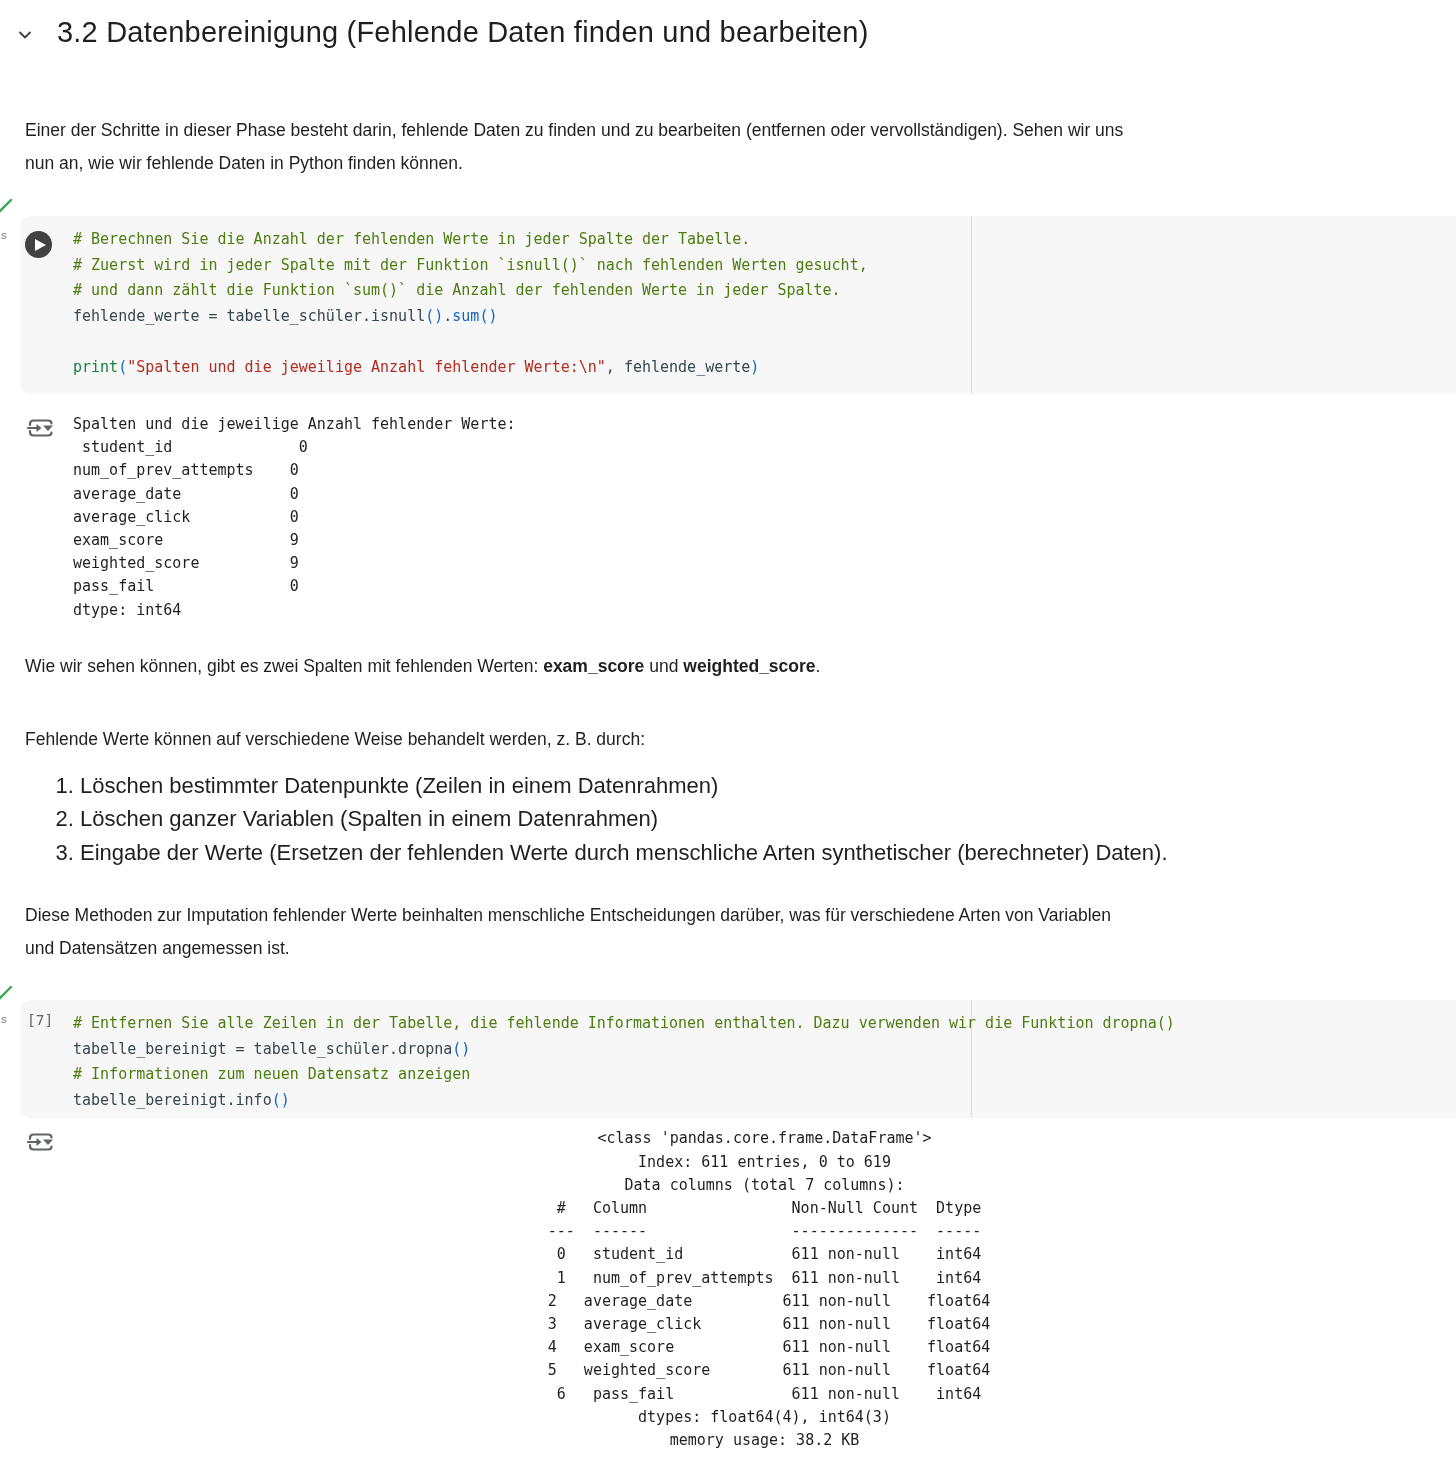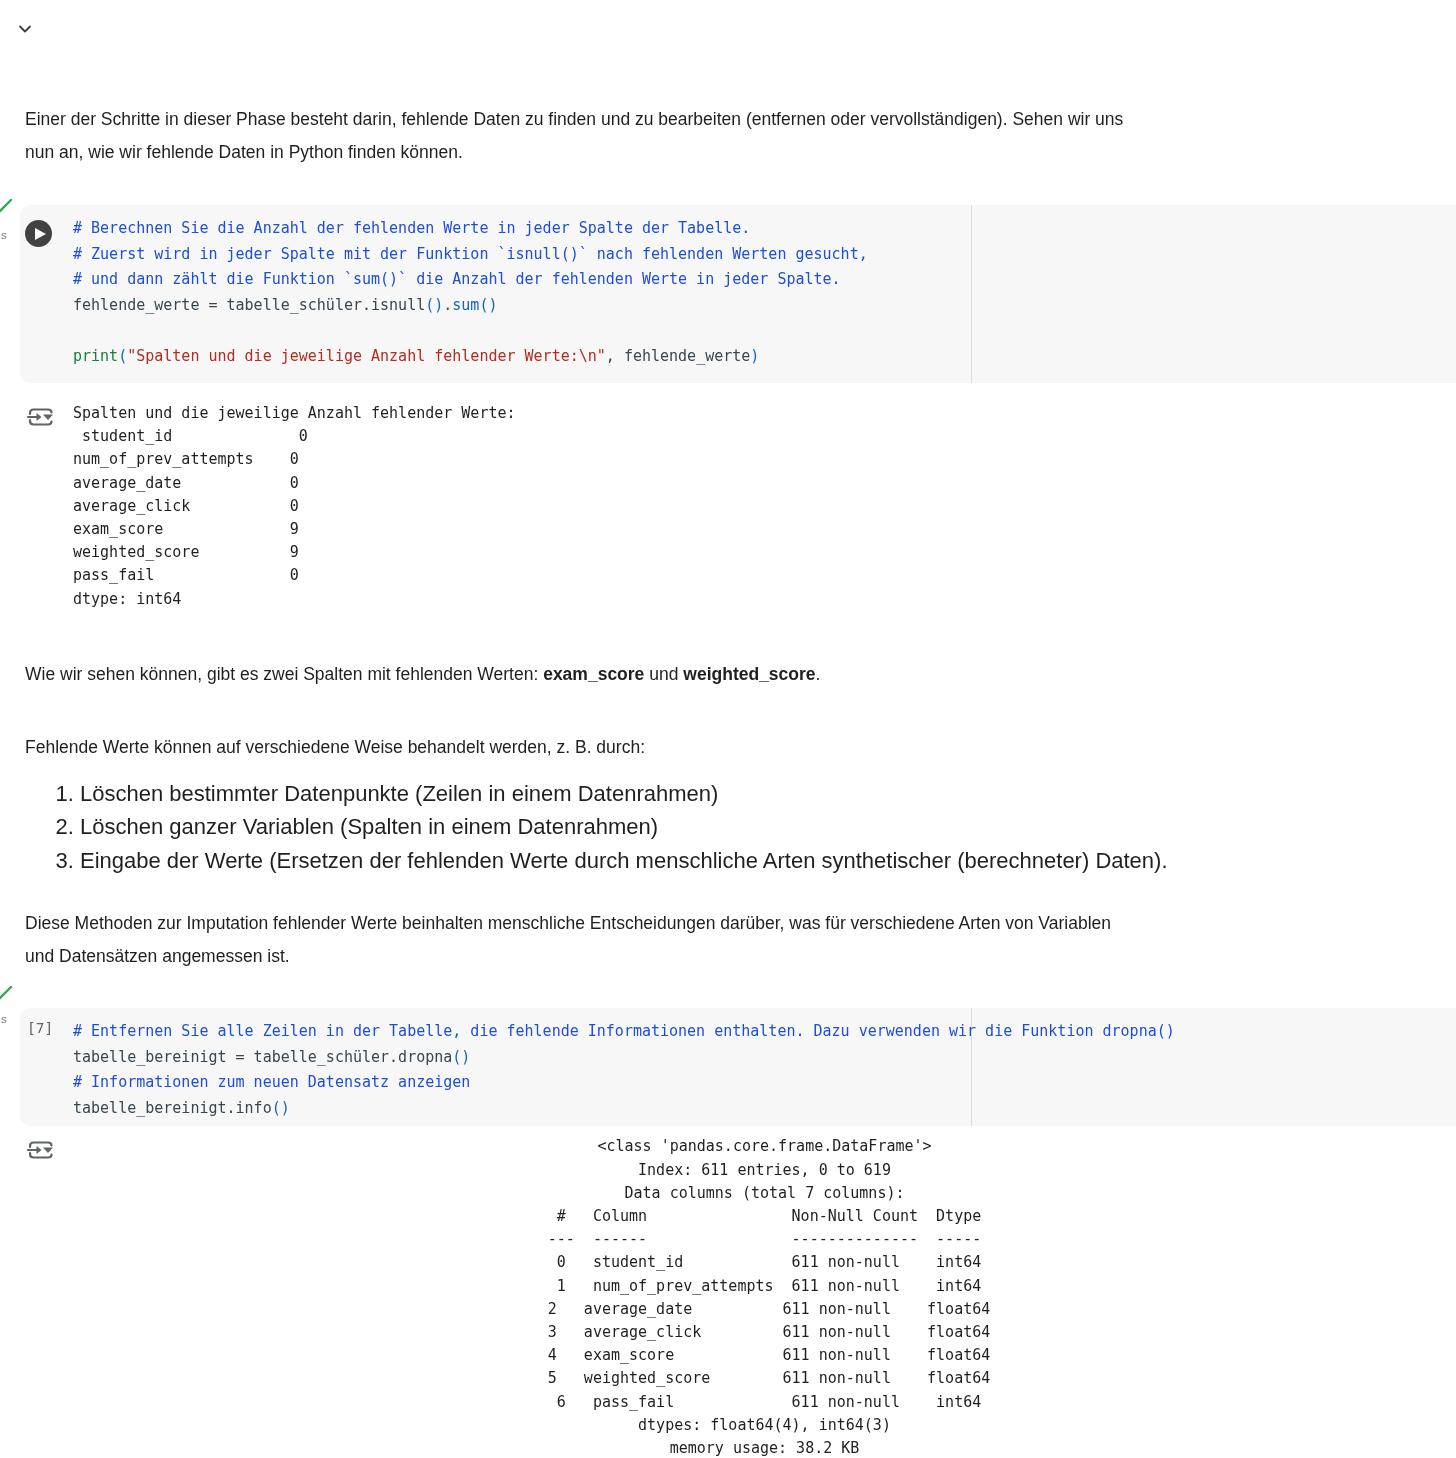--- a/index.html
+++ b/index.html
@@ -8,40 +8,40 @@
     width:1456px; height:1458px; background:#ffffff; overflow:hidden;
     font-family:"Liberation Sans", sans-serif; color:#1f1f1f; position:relative;
   }
   
   .heading-row { display:flex; align-items:center; margin:16px 0 0 16px; }
   .chev { width:18px; height:18px; flex:0 0 auto; margin-top:4px; cursor:pointer; }
   .h-title { font-size:29px; font-weight:400; color:#1f1f1f; margin:0 0 0 23px; letter-spacing:0.2px; }
   
   .md-p { font-size:17.5px; line-height:33px; margin:0 0 0 25px; white-space:pre-line; max-width:1400px; }
   .p-intro { margin-top:65px; }
-  .p-observe { margin-top:47px; white-space:normal; }
+  .p-observe { margin-top:28px; white-space:normal; }
   .p-methods { margin-top:40px; }
   .p-imputation { margin-top:30px; }
   .bold { font-weight:bold; }
   ol.method-list { margin:13px 0 0 25px; padding-left:55px; }
   ol.method-list li { font-size:22px; line-height:33.5px; }
   
   .cell {
     position:relative; margin-left:20px; width:1436px; background:#f7f7f7;
     border-radius:10px 0 0 10px;
   }
   .cell-1 { margin-top:36px; height:178px; }
   .cell-2 { margin-top:35px; height:118px; }
   .code-area {
     position:absolute; left:53px; top:11px; right:0;
     font-family:"DejaVu Sans Mono", monospace; font-size:15px; line-height:25.5px;
     white-space:pre; cursor:text;
   }
   .cl { height:25.5px; white-space:pre; }
-  .tok-c { color:#1d4ed8; }
+  .tok-c { color:#4d7c0f; }
   .tok-p { color:#37474f; }
   .tok-b { color:#15803d; }
   .tok-f { color:#1565c0; }
   .tok-s { color:#b22b1f; }
   .ruler { position:absolute; left:951px; top:0; bottom:0; width:1px; background:#dcdcdc; }
   .play-btn {
     position:absolute; left:5px; top:15px; width:27px; height:27px; border-radius:50%;
     background:#424242; display:flex; align-items:center; justify-content:center; cursor:pointer;
   }
   .play-tri { width:0; height:0; border-style:solid; border-width:6.5px 0 6.5px 11px;
@@ -64,20 +64,21 @@
     font-size:15px; line-height:23.2px; color:#1f1f1f; white-space:pre;
   }
 </style>
 </head>
 <body>
 
 <div class="heading-row">
   <svg class="chev" viewBox="0 0 18 18">
     <polyline points="4,6.5 9,11.5 14,6.5" fill="none" stroke="#3c4043" stroke-width="1.8" stroke-linecap="round" stroke-linejoin="round"></polyline>
   </svg>
+  <h1 class="h-title">3.2 Datenbereinigung (Fehlende Daten finden und bearbeiten)</h1>
 </div>
 
 <p class="md-p p-intro">Einer der Schritte in dieser Phase besteht darin, fehlende Daten zu finden und zu bearbeiten (entfernen oder vervollständigen). Sehen wir uns
 nun an, wie wir fehlende Daten in Python finden können.</p>
 
 <div class="edge-check" style="top:197px; left:0;">
   <svg width="24" height="18" viewBox="0 0 24 18">
       <polyline points="4,9 9,14 20,3" fill="none" stroke="#34a853" stroke-width="2.4" stroke-linecap="round"></polyline>
     </svg>
 </div>

